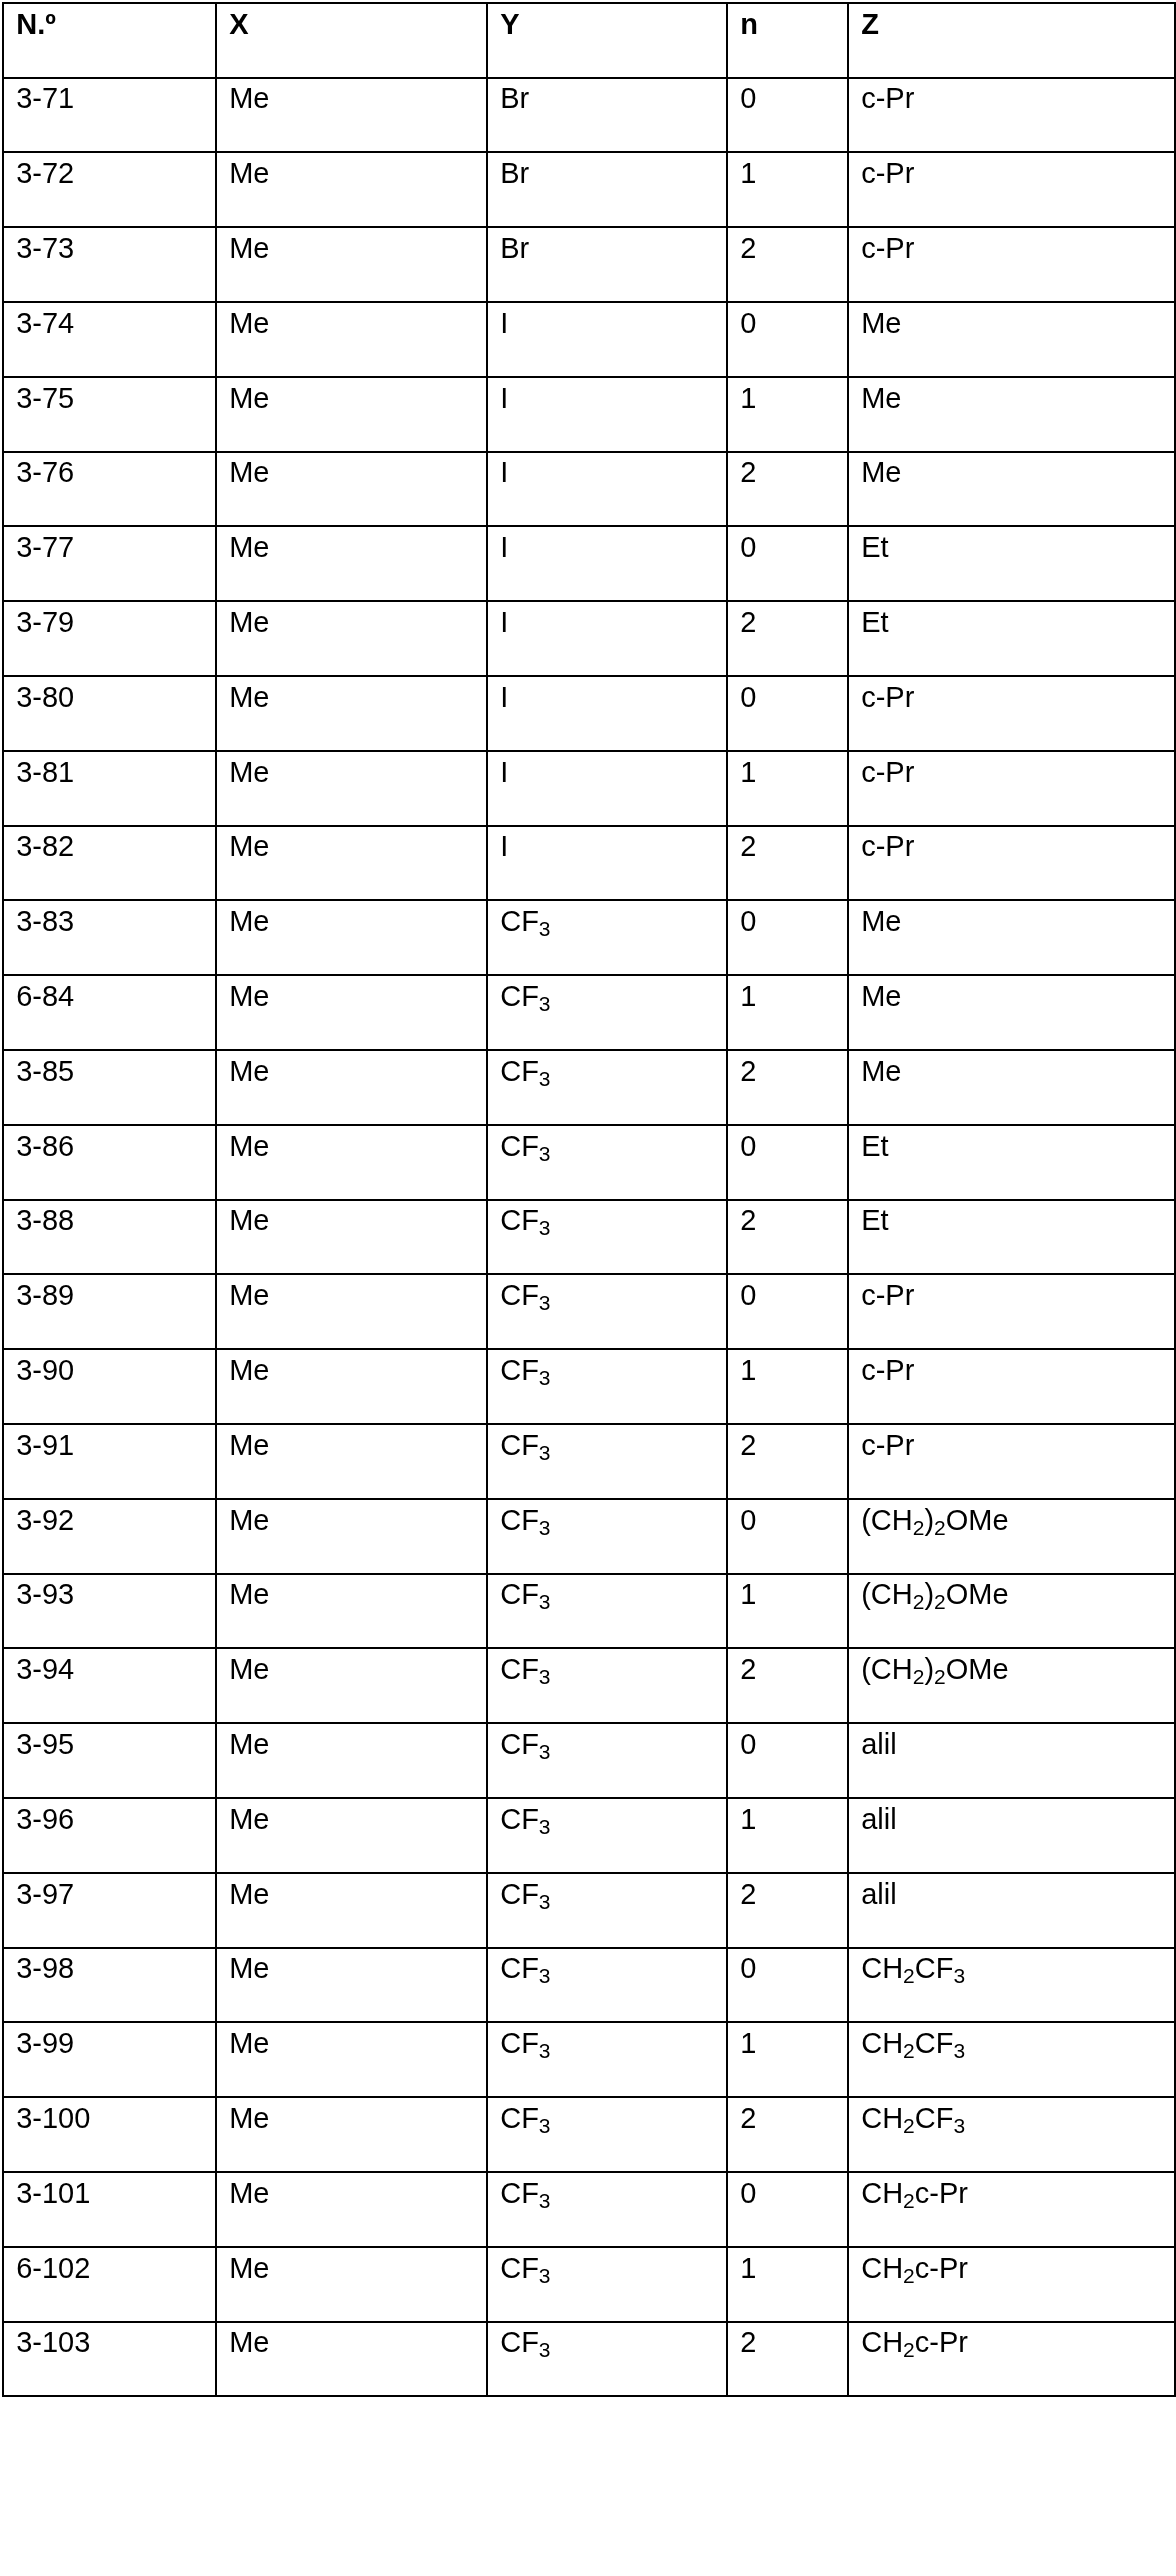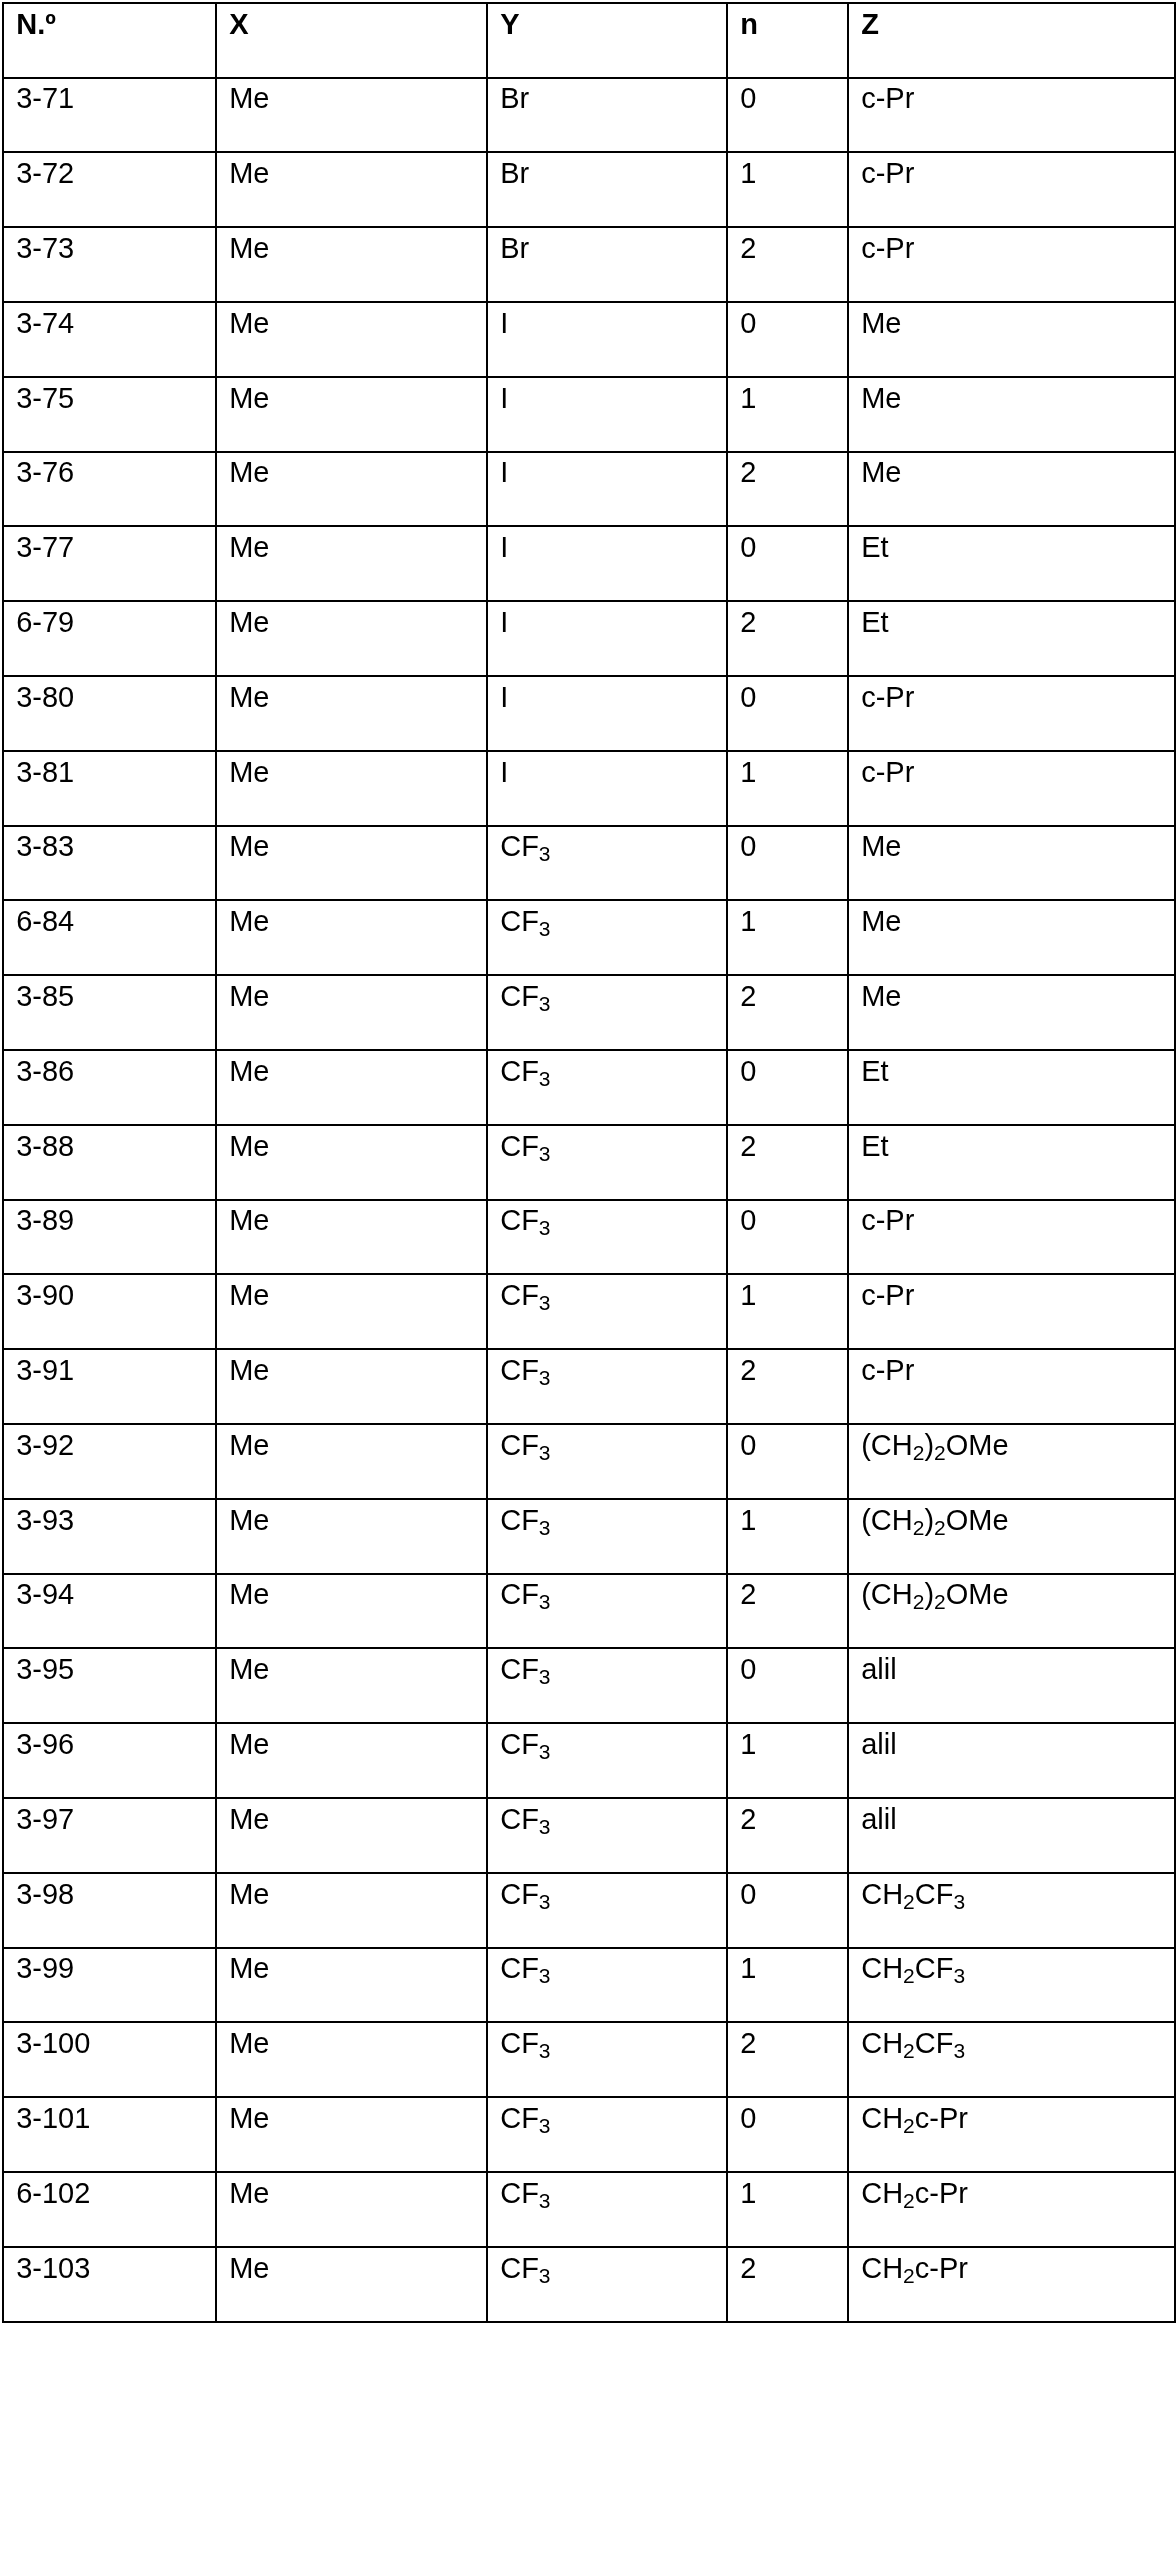--- a/index.html
+++ b/index.html
@@ -95,38 +95,45 @@
         <td>Me</td>
       </tr>
       <tr>
         <td>3-77</td>
         <td>Me</td>
         <td>I</td>
         <td>0</td>
         <td>Et</td>
       </tr>
       <tr>
-        <td>6-79</td>
+        <td>3-79</td>
         <td>Me</td>
         <td>I</td>
         <td>2</td>
         <td>Et</td>
       </tr>
       <tr>
         <td>3-80</td>
         <td>Me</td>
         <td>I</td>
         <td>0</td>
         <td>c-Pr</td>
       </tr>
       <tr>
         <td>3-81</td>
         <td>Me</td>
         <td>I</td>
         <td>1</td>
+        <td>c-Pr</td>
+      </tr>
+      <tr>
+        <td>3-82</td>
+        <td>Me</td>
+        <td>I</td>
+        <td>2</td>
         <td>c-Pr</td>
       </tr>
       <tr>
         <td>3-83</td>
         <td>Me</td>
         <td>CF<sub>3</sub></td>
         <td>0</td>
         <td>Me</td>
       </tr>
       <tr>

